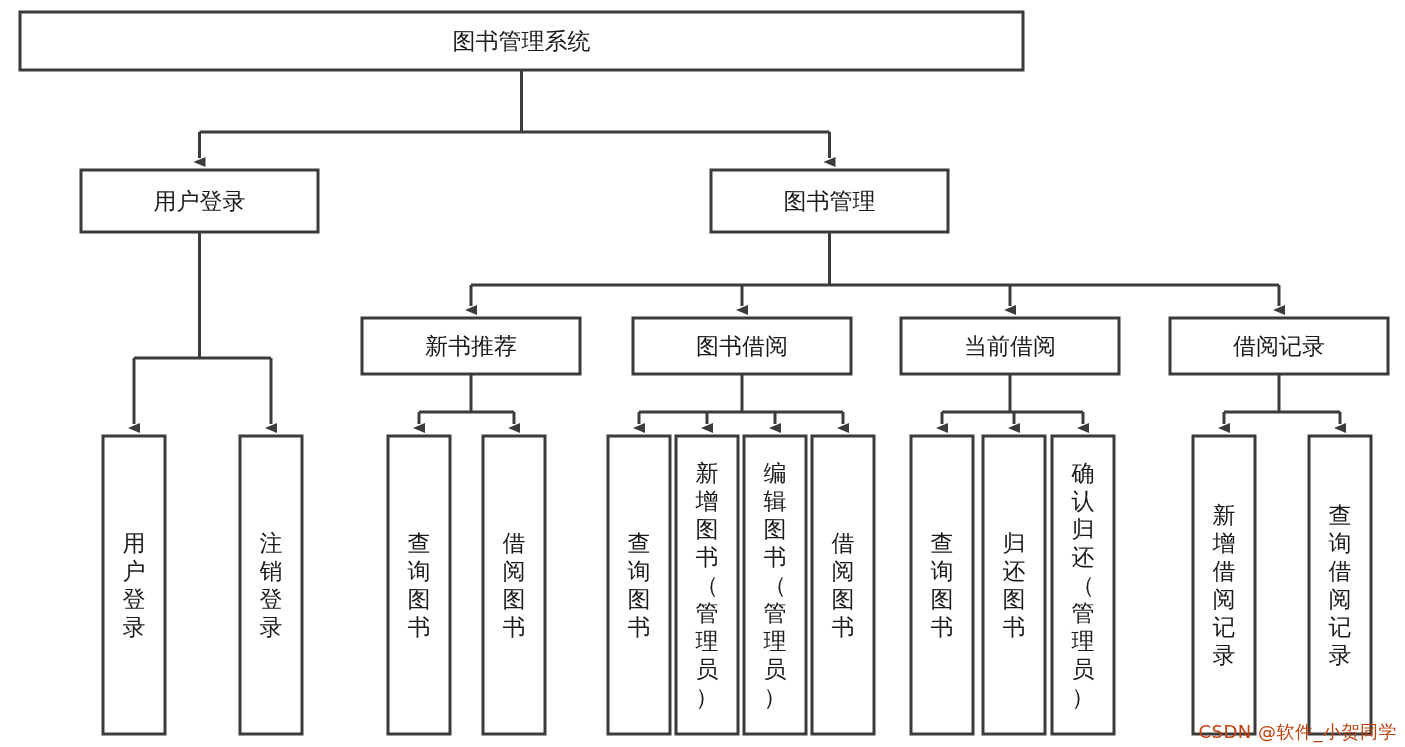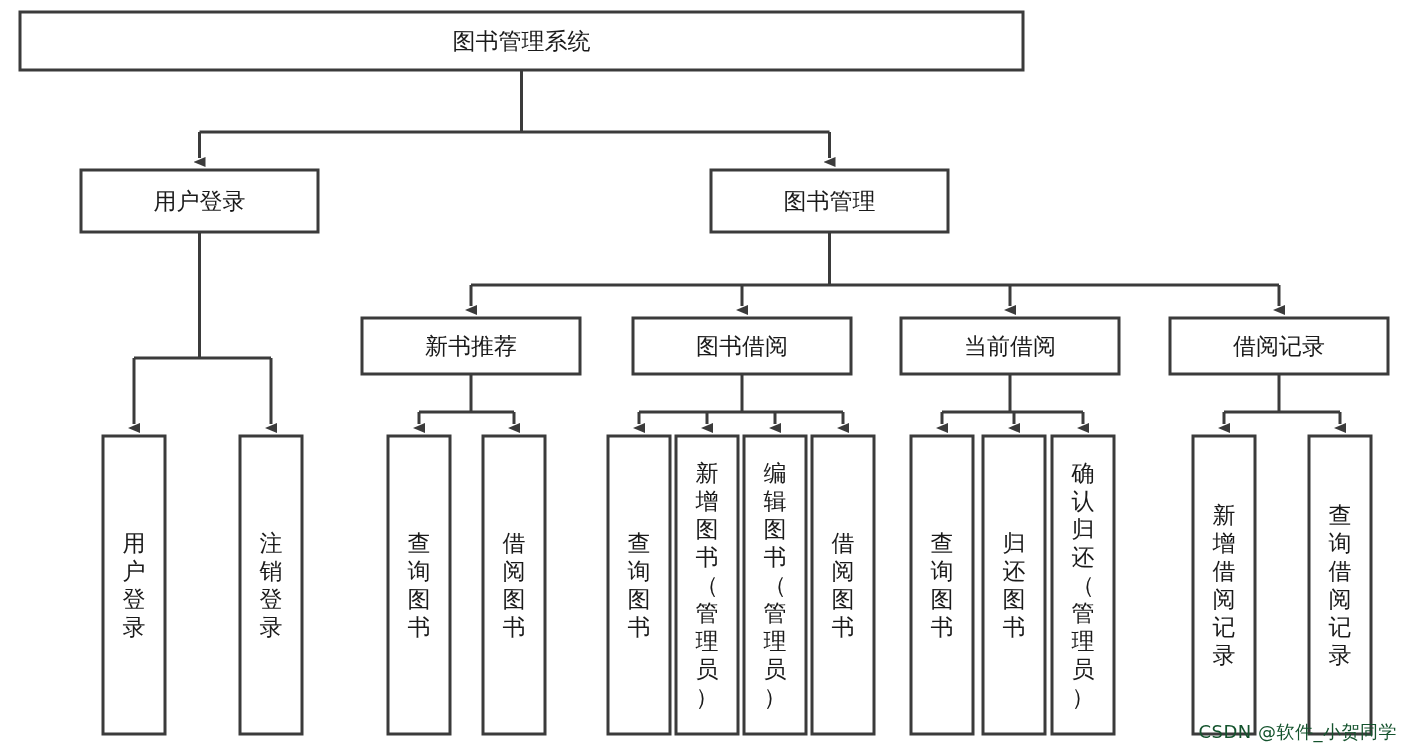--- a/index.html
+++ b/index.html
@@ -14,21 +14,21 @@
   .node-label{
     fill:#1a1a1a;font-family:"DejaVu Sans","Liberation Sans",sans-serif;
     font-size:23px;text-anchor:middle;dominant-baseline:middle;
   }
   .node-label-vert{
     fill:#1a1a1a;font-family:"DejaVu Sans","Liberation Sans",sans-serif;
     font-size:23px;text-anchor:middle;
   }
   .watermark{
     position:absolute;right:8px;bottom:3px;
-    color:#14532d;font-size:18px;letter-spacing:0.5px;
+    color:#c2410c;font-size:18px;letter-spacing:0.5px;
     font-family:"DejaVu Sans","Liberation Sans",sans-serif;
     white-space:nowrap;pointer-events:none;text-align:right;
   }
 </style>
 </head>
 <body>
 
 <div id="diagram-root">
   <svg id="tree-svg" viewBox="0 0 1405 747">
     <defs>

